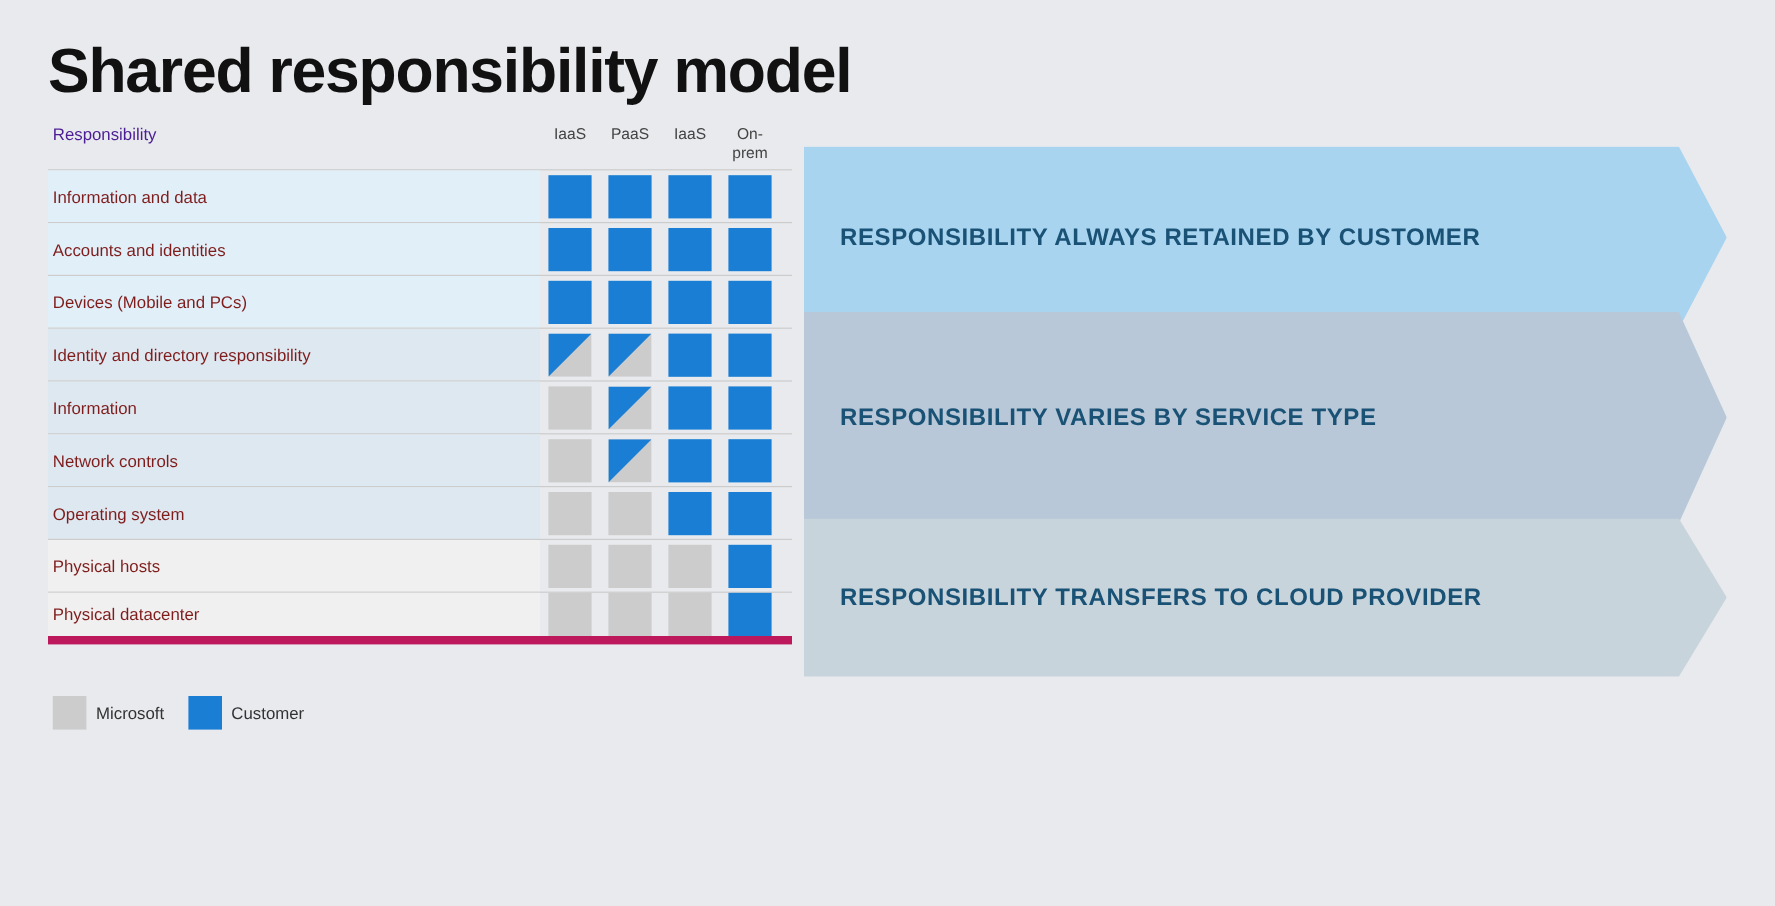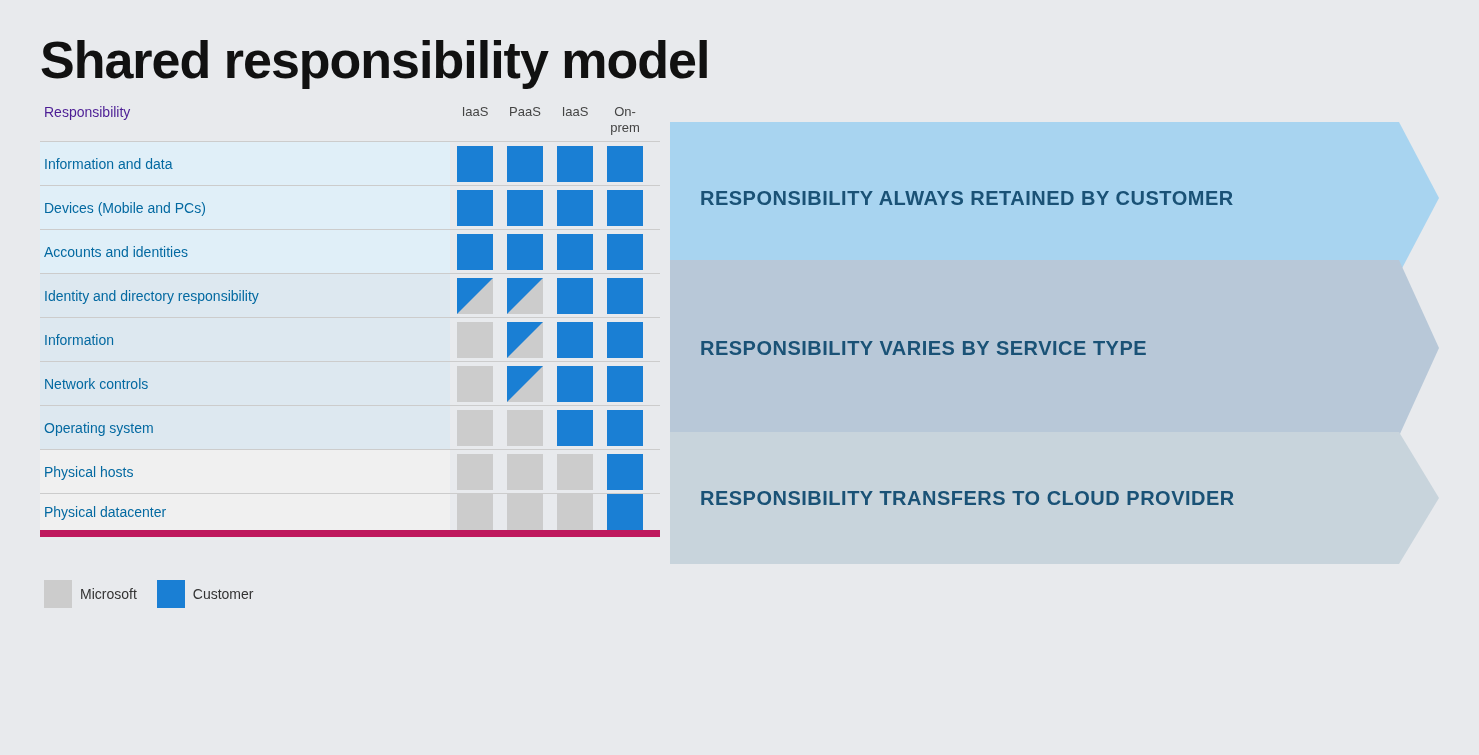--- a/index.html
+++ b/index.html
@@ -66,21 +66,21 @@
       height: 44px;
       align-items: center;
       border-top: 1px solid #ccc;
     }
     .data-row:last-child {
       border-bottom: 7px solid #be185d;
     }
     .row-label {
       flex: 0 0 410px;
       font-size: 14px;
-      color: #0369a1;
+      color: #7f1d1d;
       padding-left: 4px;
       background: #f0f0f0;
       height: 100%;
       display: flex;
       align-items: center;
     }
     .cells {
       display: flex;
       flex-direction: row;
       flex: 0 0 200px;
@@ -225,38 +225,38 @@
               </div>
               <div class="cell">
                 <div class="cell-inner-blue"></div>
               </div>
               <div class="cell">
                 <div class="cell-inner-blue"></div>
               </div>
             </div>
           </div>
           <div class="data-row row-group-1">
+            <div class="row-label">Accounts and identities</div>
+            <div class="cells">
+              <div class="cell">
+                <div class="cell-inner-blue"></div>
+              </div>
+              <div class="cell">
+                <div class="cell-inner-blue"></div>
+              </div>
+              <div class="cell">
+                <div class="cell-inner-blue"></div>
+              </div>
+              <div class="cell">
+                <div class="cell-inner-blue"></div>
+              </div>
+            </div>
+          </div>
+          <div class="data-row row-group-1">
             <div class="row-label">Devices (Mobile and PCs)</div>
-            <div class="cells">
-              <div class="cell">
-                <div class="cell-inner-blue"></div>
-              </div>
-              <div class="cell">
-                <div class="cell-inner-blue"></div>
-              </div>
-              <div class="cell">
-                <div class="cell-inner-blue"></div>
-              </div>
-              <div class="cell">
-                <div class="cell-inner-blue"></div>
-              </div>
-            </div>
-          </div>
-          <div class="data-row row-group-1">
-            <div class="row-label">Accounts and identities</div>
             <div class="cells">
               <div class="cell">
                 <div class="cell-inner-blue"></div>
               </div>
               <div class="cell">
                 <div class="cell-inner-blue"></div>
               </div>
               <div class="cell">
                 <div class="cell-inner-blue"></div>
               </div>

